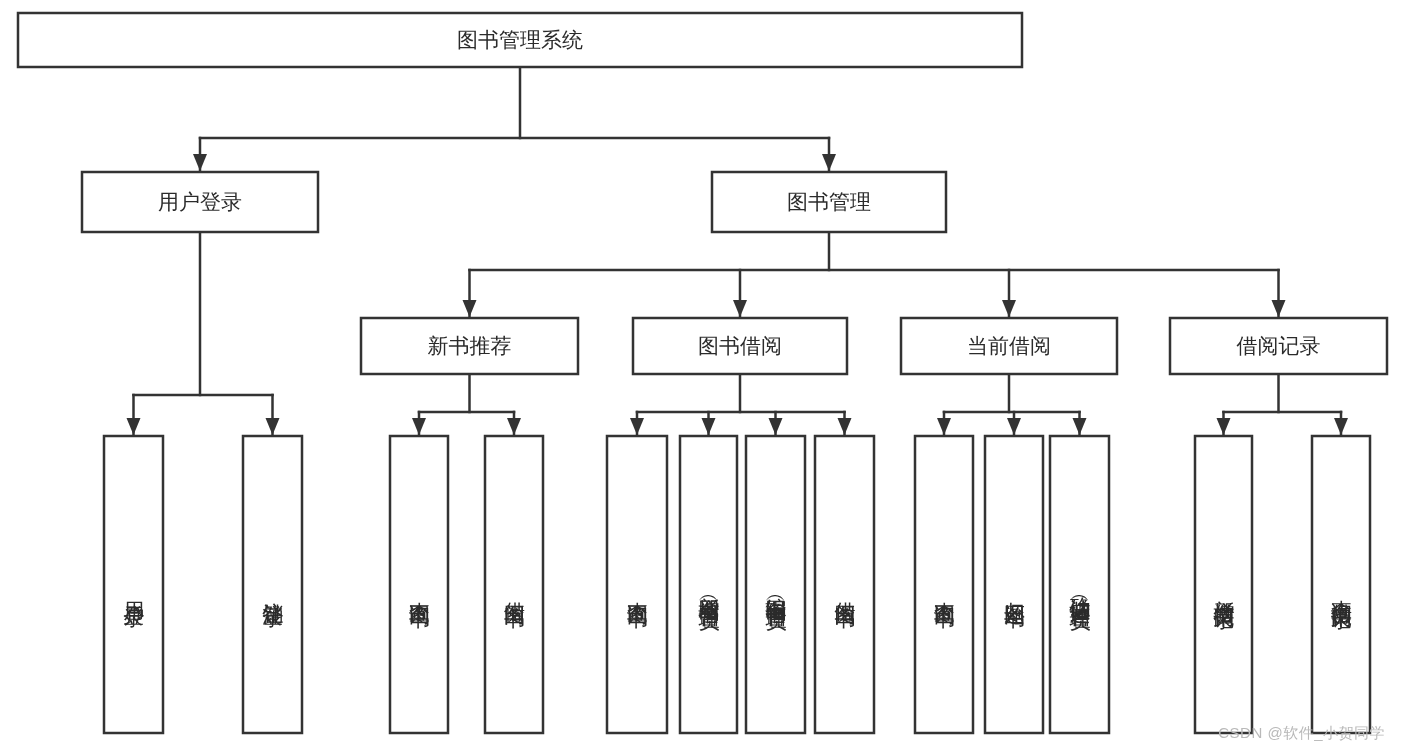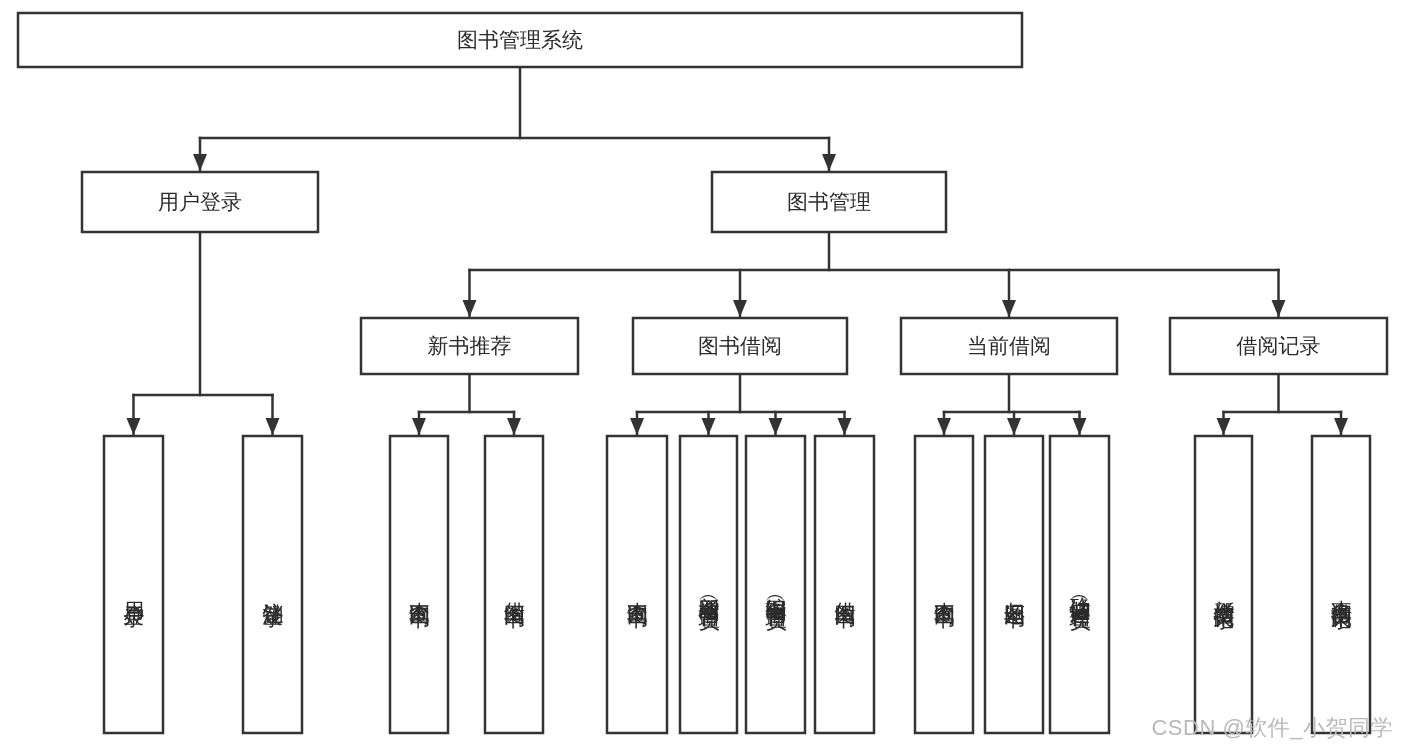--- a/index.html
+++ b/index.html
@@ -55,23 +55,23 @@
     text-orientation: upright;
     font-size: 21px;
     line-height: 1.28;
     letter-spacing: 2px;
     color: #2b2b2b;
     pointer-events: none;
     white-space: nowrap;
   }
   .watermark {
     position: absolute;
-    right: 12px;
+    right: 20px;
     bottom: 4px;
-    font-size: 22px;
+    font-size: 15px;
     color: #b9b9b9;
     letter-spacing: 0.5px;
     font-family: "Liberation Sans", "DejaVu Sans", sans-serif;
   }
 </style>
 </head>
 <body>
 
 <div id="diagram-root">
 

